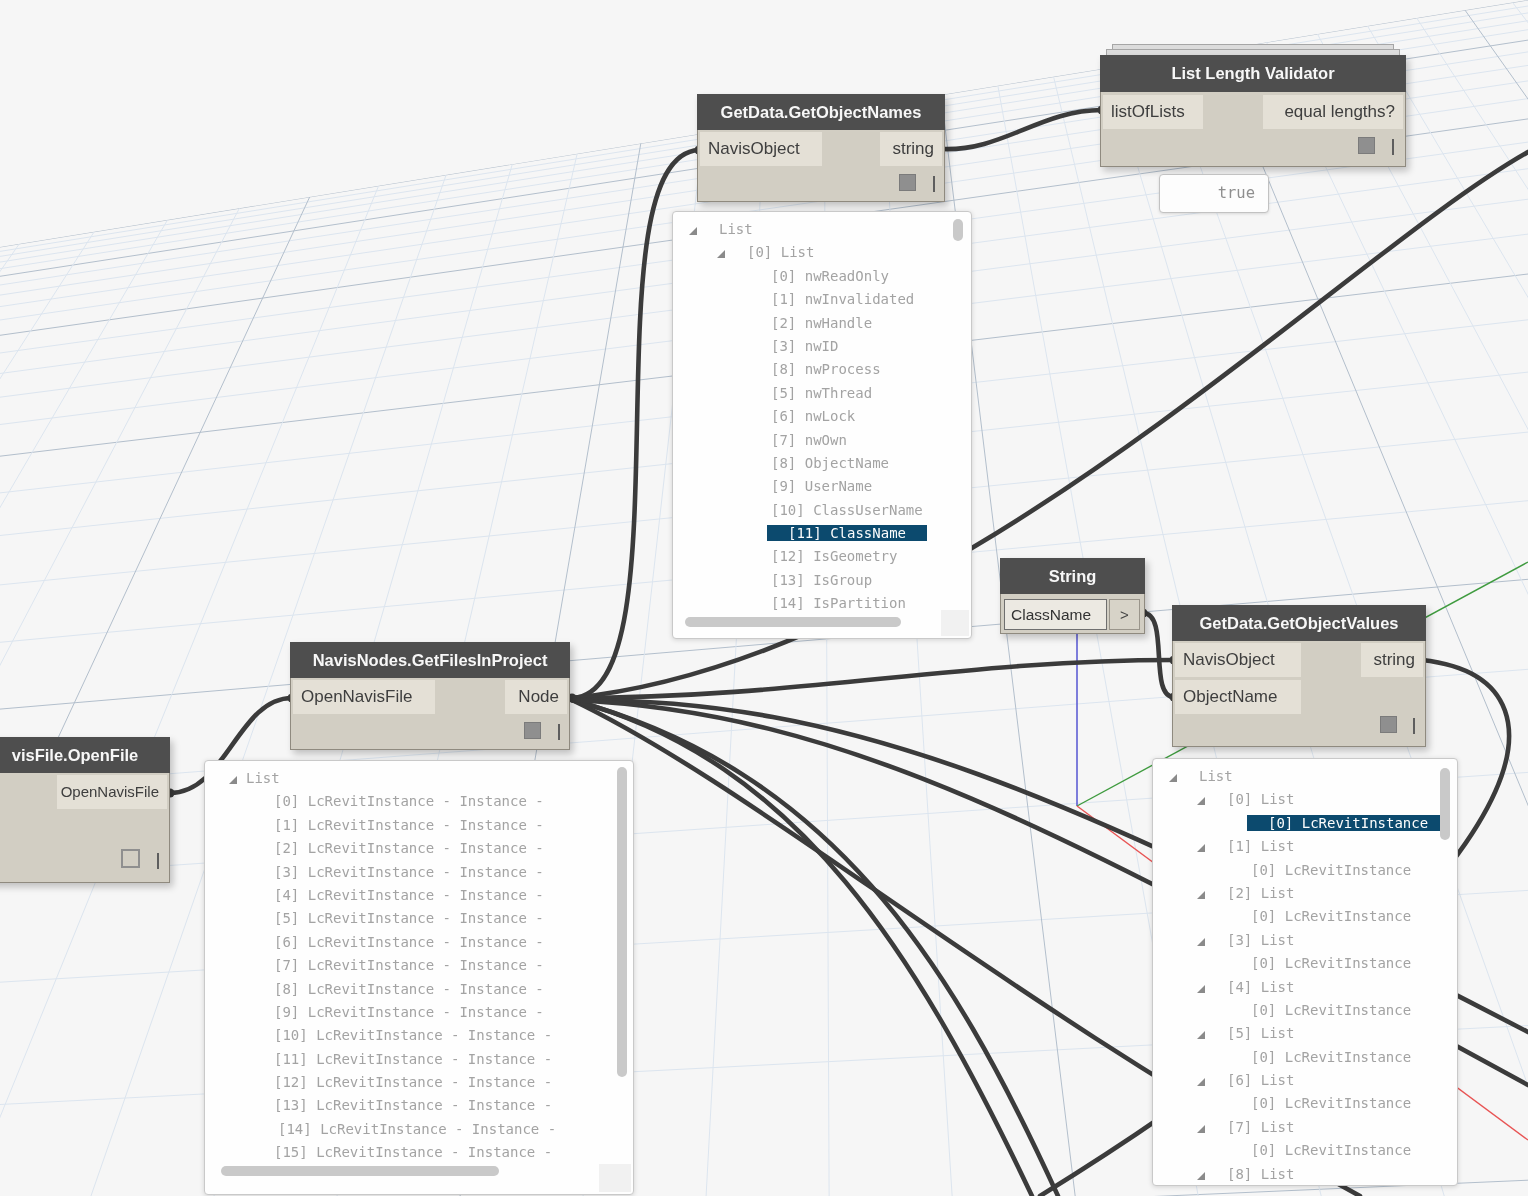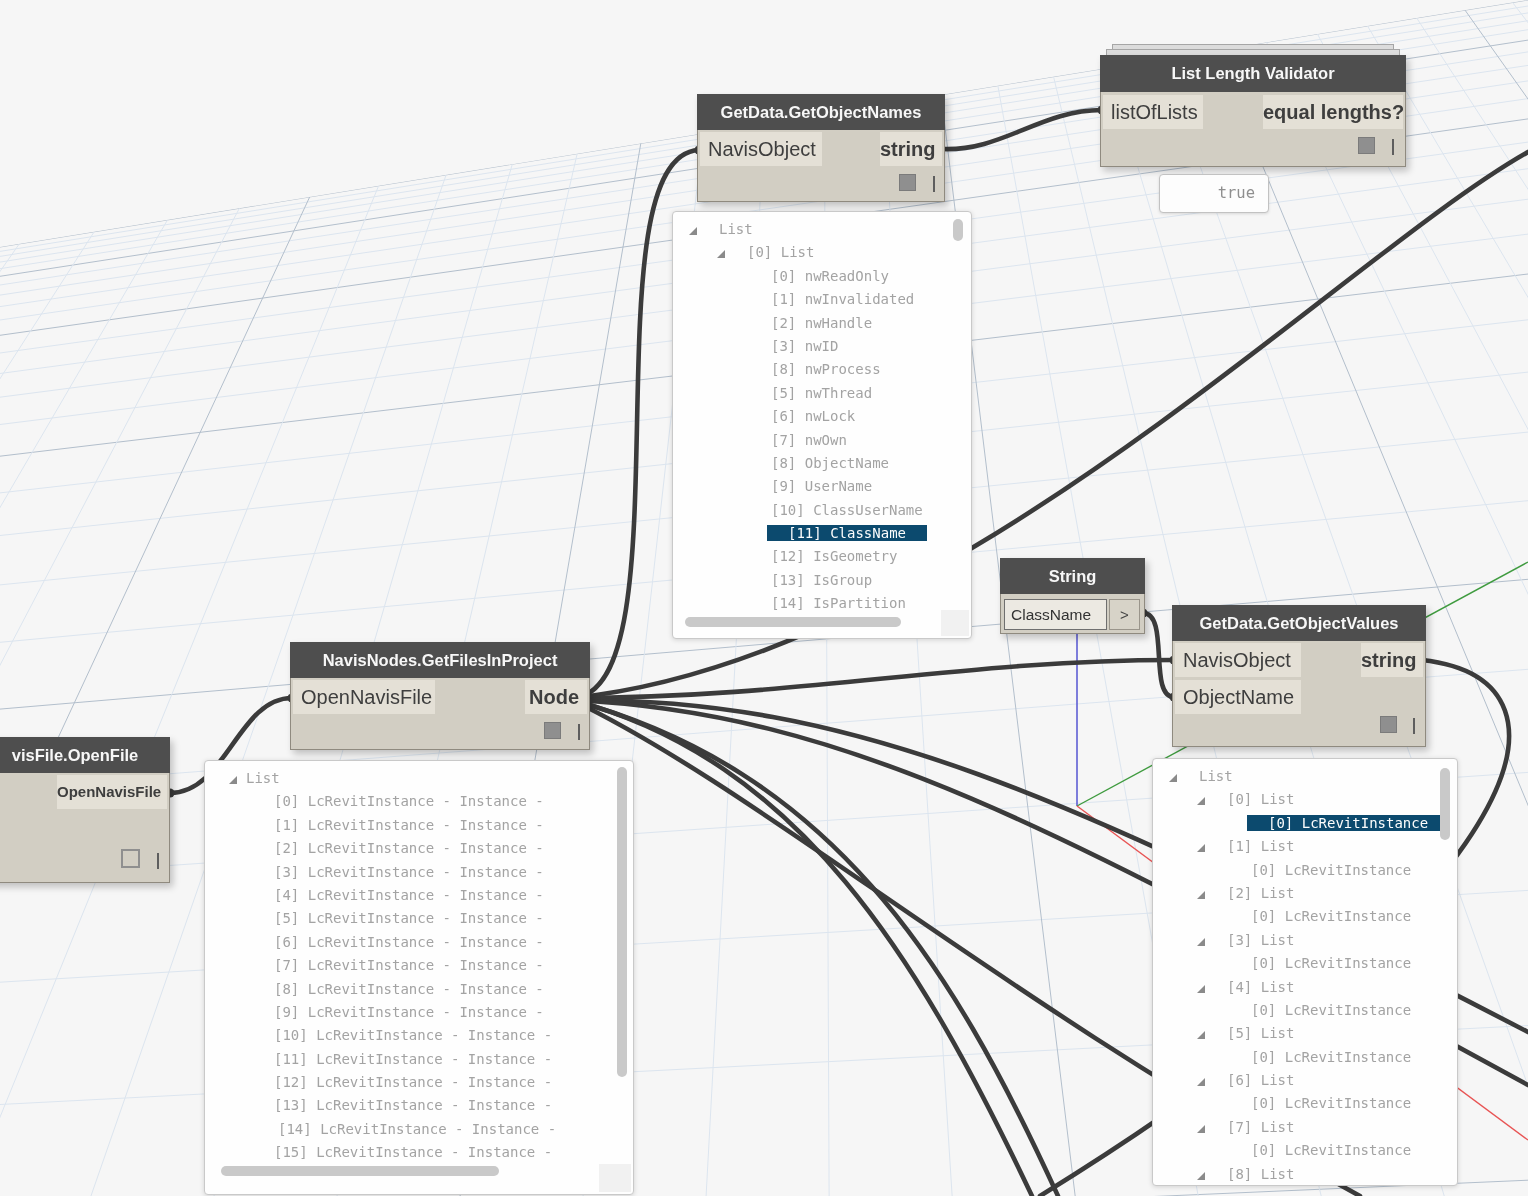--- a/index.html
+++ b/index.html
@@ -6,24 +6,24 @@
   #canvas{position:relative;width:1528px;height:1196px;overflow:hidden;background:#f6f6f6;
           font-family:"Liberation Sans",sans-serif;}
   svg.layer{position:absolute;left:0;top:0;}
 
   
   .node{position:absolute;border:1px solid #8f8a7f;background:#d2cec3;
         box-shadow:3px 4px 7px rgba(0,0,0,.22);}
   .nheader{position:absolute;left:-1px;right:-1px;top:-1px;height:36px;background:#4e4e4e;
            color:#f7f7f7;font-weight:bold;font-size:16.5px;text-align:center;line-height:36px;
            white-space:nowrap;overflow:hidden;}
-  .chip{position:absolute;background:#e4e0d6;font-size:20px;color:#3e3e3e;height:34px;
+  .chip{position:absolute;background:#e4e0d6;font-size:17px;color:#3e3e3e;height:34px;
         line-height:34px;white-space:nowrap;overflow:hidden;}
   .chip.in{padding-left:8px;}
-  .chip.out{text-align:right;padding-right:8px;font-weight:bold;}
+  .chip.out{text-align:right;padding-right:8px;}
   .sq{position:absolute;width:15px;height:15px;background:#8f8f8f;border:1px solid #7b7b7b;}
   .sq.hollow{background:transparent;border:2px solid #8f8f8f;}
   .ibar{position:absolute;width:2px;height:16px;background:#5e5e5e;}
   .sheet{position:absolute;height:7px;background:#dcdcdc;border:1px solid #a6a6a6;}
 
   
   .textbox{position:absolute;background:#ece9e2;border:1px solid #6f6f6f;font-size:15.5px;
            color:#333;padding-left:6px;line-height:29px;overflow:hidden;white-space:nowrap;}
   .runbtn{position:absolute;background:#d7d3c8;border:1px solid #9a958b;font-size:15px;color:#444;
           text-align:center;line-height:29px;}
@@ -165,21 +165,21 @@
       <circle cx="1422" cy="660" r="4.6" fill="#3b3b3b"></circle>
     </svg>
 
   <div class="node" style="left:-20px;top:737px;width:188px;height:144px;">
     <div class="nheader">visFile.OpenFile</div>
     <div class="chip out" style="top:37px;right:2px;width:102px;font-size:15px;">OpenNavisFile</div>
     <div class="sq hollow" style="right:29px;bottom:14px;"></div>
     <div class="ibar" style="right:10px;bottom:13px;"></div>
   </div>
 
-  <div class="node" style="left:290px;top:642px;width:278px;height:106px;padding-left:20px;">
+  <div class="node" style="left:290px;top:642px;width:278px;height:106px;">
     <div class="nheader">NavisNodes.GetFilesInProject</div>
     <div class="chip in" style="top:37px;left:2px;width:134px;">OpenNavisFile</div>
     <div class="chip out" style="top:37px;right:2px;width:54px;">Node</div>
     <div class="sq" style="right:28px;bottom:10px;"></div>
     <div class="ibar" style="right:9px;bottom:9px;"></div>
   </div>
 
   <div class="node" style="left:697px;top:94px;width:246px;height:106px;">
     <div class="nheader">GetData.GetObjectNames</div>
     <div class="chip in" style="top:37px;left:2px;width:114px;">NavisObject</div>

